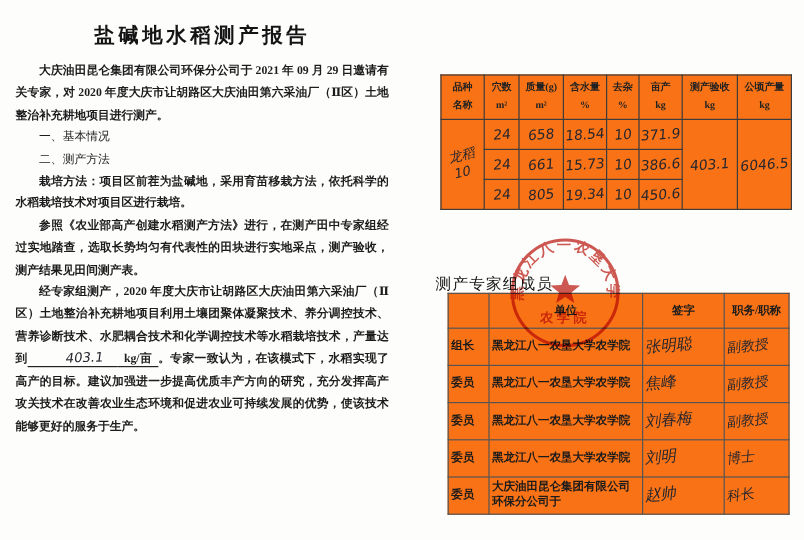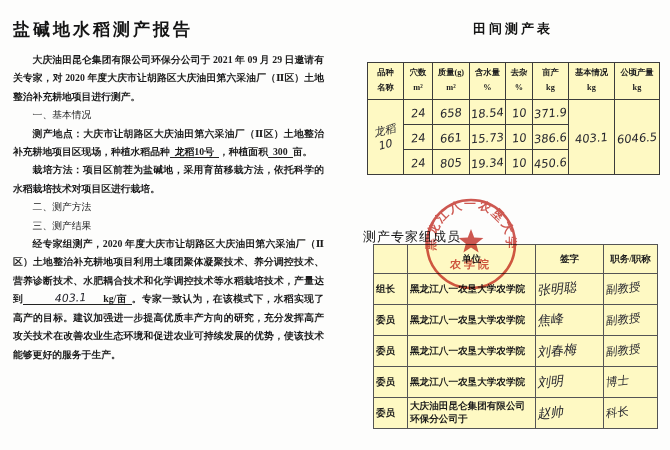--- a/index.html
+++ b/index.html
@@ -7,21 +7,21 @@
     width:670px;height:450px;position:relative;overflow:hidden;
     background:#fdfdfc;color:#1b1b1b;
     font-family:"Liberation Serif","DejaVu Serif",serif;
   }
   .page{position:absolute;top:0;height:450px;background:#fdfdfc;box-sizing:border-box;}
   #page-left{left:0;width:335px;padding:12px 11px 0 13px;}
   #page-right{left:335px;width:335px;}
 
   
   .doc-title{
-    font-size:17px;font-weight:700;letter-spacing:3px;
+    font-size:17px;font-weight:700;text-align:center;letter-spacing:3px;
     margin:6px 0 10px 0;color:#141414;
   }
   .para{
     font-size:9.8px;line-height:18.4px;margin:0;text-align:justify;
     text-indent:2em;font-weight:600;color:#1c1c1c;
   }
   .heading{font-weight:400;}
   .formula{text-indent:0.4em;font-weight:800;font-size:9.4px;letter-spacing:-0.2px;}
   .ul{border-bottom:1.2px solid #222;padding:0 5px;font-weight:800;}
 
@@ -31,21 +31,21 @@
     display:inline-block;transform:rotate(-4deg) skewX(-8deg);
     font-weight:500;
   }
   .inline-hand{font-size:11px;transform:rotate(-2deg) skewX(-10deg);padding:0 7px;}
 
   
   .ft-title{
     position:absolute;top:20px;left:32px;width:292px;text-align:center;
     font-size:13px;font-weight:800;letter-spacing:3px;margin:0;color:#141414;
   }
-  table{border-collapse:collapse;table-layout:fixed;background:#fef9c3;padding-left:47px;}
+  table{border-collapse:collapse;table-layout:fixed;background:#f97316;padding-left:47px;}
   #field-table{position:absolute;top:62px;left:32px;width:292px;}
   #field-table th,#field-table td{
     border:1.6px solid #3c3c3c;text-align:center;vertical-align:middle;
     padding:0;overflow:hidden;
   }
   #field-table th{height:36px;font-size:8.3px;font-weight:800;color:#222;}
   #field-table th .l{display:block;line-height:1.75;}
   #field-table td{height:24px;}
   #field-table .hand{font-size:11.5px;}
   #field-table .variety{font-size:11px;transform:rotate(-14deg) skewX(-14deg);}
@@ -74,36 +74,34 @@
 </head>
 <body>
 
 <div class="page" id="page-left">
   <h1 class="doc-title">盐碱地水稻测产报告</h1>
 
   <p class="para">大庆油田昆仑集团有限公司环保分公司于 2021 年 09 月 29 日邀请有关专家，对 2020 年度大庆市让胡路区大庆油田第六采油厂（Ⅱ区）土地整治补充耕地项目进行测产。</p>
 
   <p class="para heading">一、基本情况</p>
 
-  <p class="para"><span>测产地点：大庆市让胡路区大庆油田第六采油厂（Ⅱ区）土地整治补充耕地项目区现场，种植水稻品种</span><span class="ul">龙稻10号</span><span>，种植面积</span><span class="ul">300</span><span>亩。</span></p>
+
+  <p class="para heading">二、测产方法</p>
 
   <p class="para">栽培方法：项目区前茬为盐碱地，采用育苗移栽方法，依托科学的水稻栽培技术对项目区进行栽培。</p>
 
-  <p class="para heading">二、测产方法</p>
-
-
-
-  <p class="para heading">三、测产结果</p>
+  <p class="para">参照《农业部高产创建水稻测产方法》进行，在测产田中专家组经过实地踏查，选取长势均匀有代表性的田块进行实地采点，测产验收，测产结果见田间测产表。</p>
+
+
 
   <p class="para"><span>经专家组测产，2020 年度大庆市让胡路区大庆油田第六采油厂（Ⅱ区）土地整治补充耕地项目利用土壤团聚体凝聚技术、养分调控技术、营养诊断技术、水肥耦合技术和化学调控技术等水稻栽培技术，产量达到</span><span class="ul"><span class="hand inline-hand">403.1</span></span><span class="ul">kg/亩</span><span>。专家一致认为，在该模式下，水稻实现了高产的目标。建议加强进一步提高优质丰产方向的研究，充分发挥高产攻关技术在改善农业生态环境和促进农业可持续发展的优势，使该技术能够更好的服务于生产。</span></p>
 </div>
 
 <div class="page" id="page-right">
 
-  <h2 class="ft-title">田间测产表</h2>
 
   <table id="field-table">
     <colgroup>
       <col style="width:36px">
         <col style="width:29px">
         <col style="width:37px">
         <col style="width:36px">
       <col style="width:27px">
         <col style="width:36px">
         <col style="width:46px">
@@ -129,21 +127,21 @@
           </th>
       <th>
             <span class="l">去杂</span>
             <span class="l">%</span>
           </th>
       <th>
             <span class="l">亩产</span>
             <span class="l">kg</span>
           </th>
       <th>
-            <span class="l">基本情况</span>
+            <span class="l">测产验收</span>
             <span class="l">kg</span>
           </th>
       <th>
             <span class="l">公顷产量</span>
             <span class="l">kg</span>
           </th>
     </tr>
     <tr>
       <td rowspan="3"><span class="hand variety">龙稻10</span></td>
       <td><span class="hand">24</span></td>

